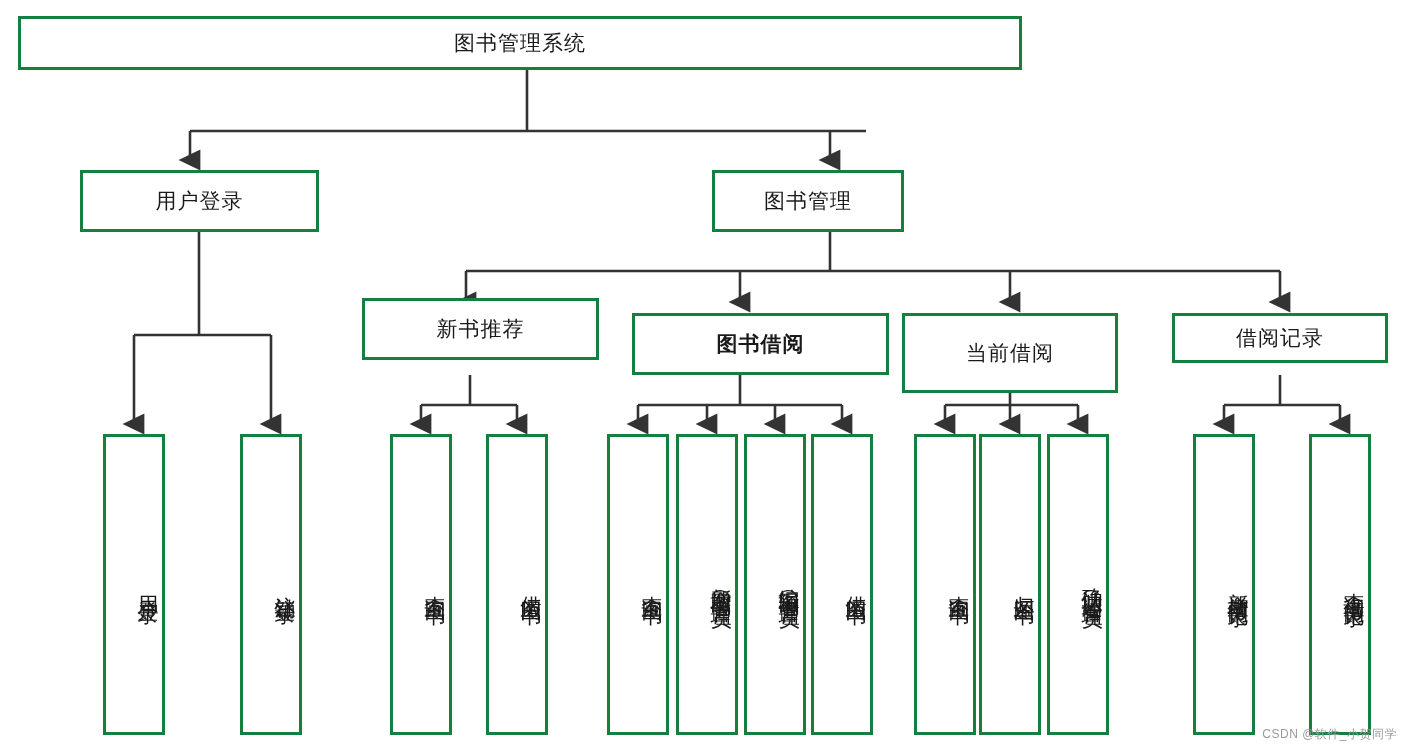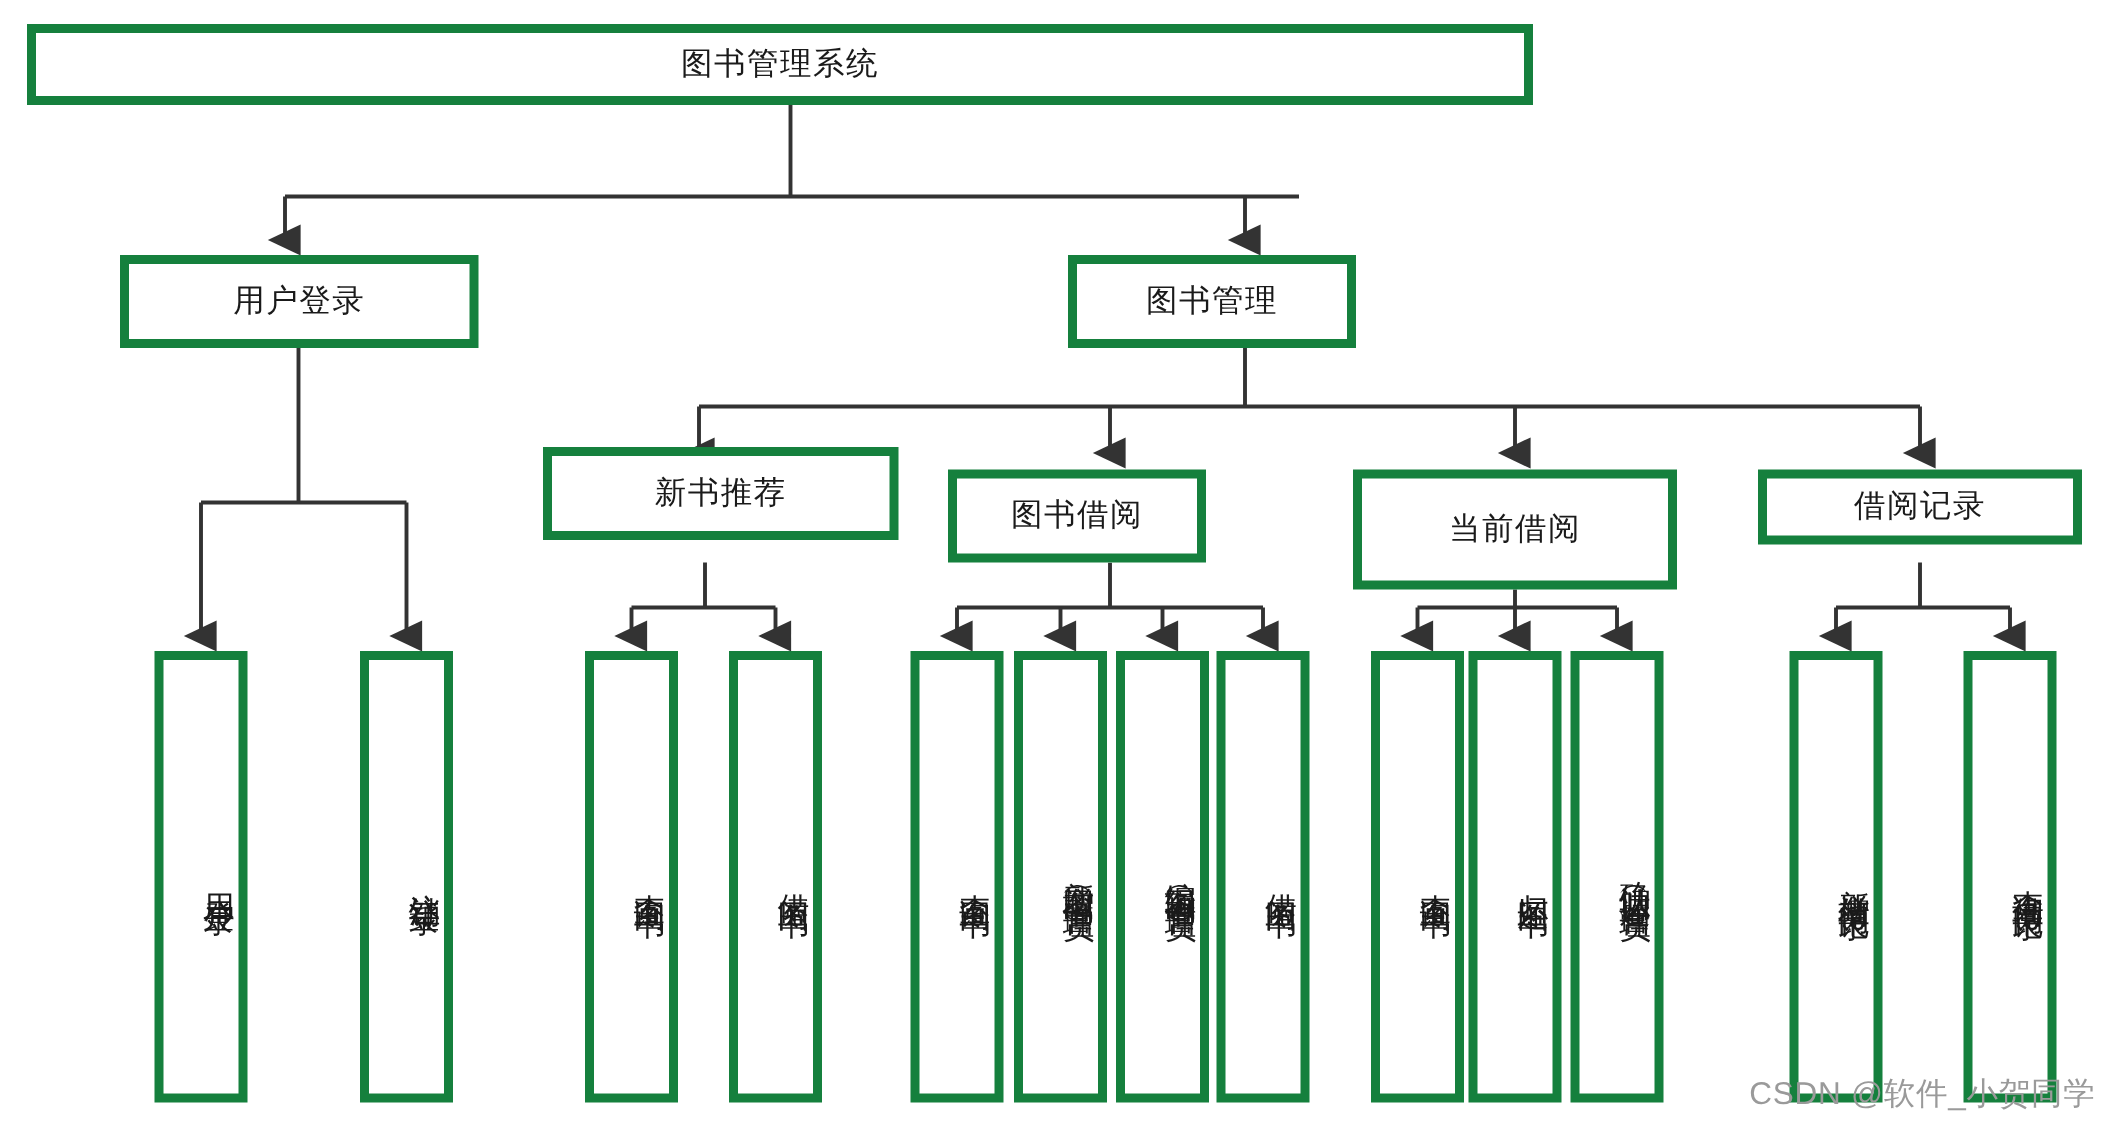--- a/index.html
+++ b/index.html
@@ -22,21 +22,21 @@
     left: 0;
     top: 0;
     width: 1405px;
     height: 747px;
     pointer-events: none;
   }
   .node {
     position: absolute;
     box-sizing: border-box;
     background: #ffffff;
-    border: 6px solid #15803d;
+    border: 3px solid #15803d;
     display: flex;
     align-items: center;
     justify-content: center;
     color: #1a1a1a;
   }
   .node.horiz {
     font-size: 21px;
     letter-spacing: 1px;
     line-height: 1.2;
   }
@@ -52,21 +52,21 @@
   }
   .node.vert .lbl {
     writing-mode: vertical-rl;
     text-orientation: upright;
     display: block;
   }
   .watermark {
     position: absolute;
     right: 8px;
     bottom: 4px;
-    font-size: 21px;
+    font-size: 12px;
     color: #9a9a9a;
     letter-spacing: 0.5px;
     white-space: nowrap;
   }
 </style>
 </head>
 <body>
 
 <div id="canvas">
 
@@ -127,21 +127,21 @@
   <div class="node horiz" style="left:80px; top:170px; width:239px; height:62px;">
     <span class="lbl">用户登录</span>
   </div>
   <div class="node horiz" style="left:712px; top:170px; width:192px; height:62px;">
     <span class="lbl">图书管理</span>
   </div>
 
   <div class="node horiz" style="left:362px; top:298px; width:237px; height:62px;">
     <span class="lbl">新书推荐</span>
   </div>
-  <div class="node horiz" style="left:632px; top:313px; width:172px; height:62px;">
+  <div class="node horiz" style="left:632px; top:313px; width:257px; height:62px;font-weight:bold;">
     <span class="lbl">图书借阅</span>
   </div>
   <div class="node horiz" style="left:902px; top:313px; width:216px; height:80px;">
     <span class="lbl">当前借阅</span>
   </div>
   <div class="node horiz" style="left:1172px; top:313px; width:216px; height:50px;">
     <span class="lbl">借阅记录</span>
   </div>
 
   <div class="node vert" style="left:103px; top:434px; width:62px; height:301px;">

